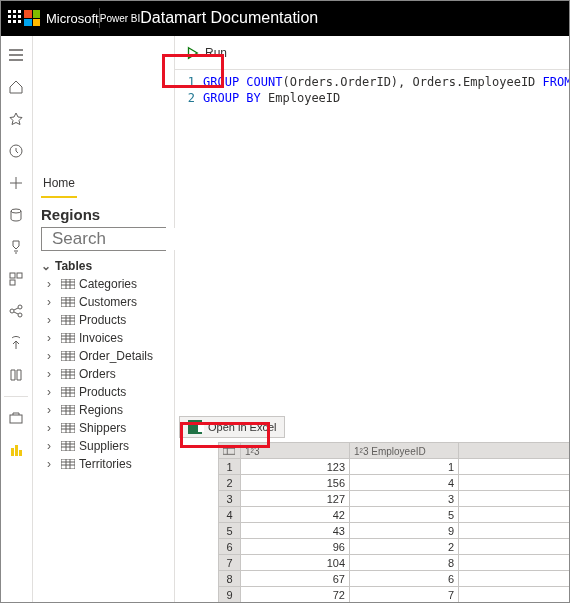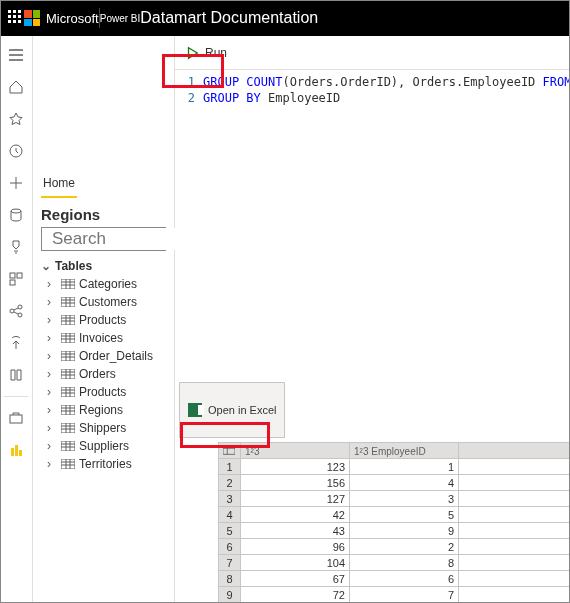--- a/index.html
+++ b/index.html
@@ -51,21 +51,21 @@
   
   .editor { flex:1; display:flex; flex-direction:column; position:relative; }
   .ed-toolbar { height:34px; border-bottom:1px solid #e1dfdd; display:flex; align-items:center; padding-left:2px; }
   .sql { font-family: Consolas, monospace; font-size:12px; padding:4px 0 0 0; display:flex; }
   .gutter { width:28px; text-align:right; color:#237893; padding-right:8px; line-height:16px; }
   .code { flex:1; line-height:16px; white-space:pre; }
   .kw { color:#0000ff; }
   
   
   .results { position:absolute; bottom:0; left:0; right:0; }
-  .openex { display:inline-flex; align-items:center; gap:6px; background:#f3f2f1; border:1px solid #c8c6c4; padding:20px 8px; margin:0 0 4px 4px; cursor:pointer; font-size:11px; }
+  .openex { display:inline-flex; align-items:center; gap:6px; background:#f3f2f1; border:1px solid #c8c6c4; padding:3px 8px; margin:0 0 4px 4px; cursor:pointer; font-size:11px; }
   .exicon { width:14px; height:14px; background:#217346; display:inline-block; position:relative; }
   .exicon::after { content:""; position:absolute; right:-2px; top:2px; width:6px; height:10px; background:#fff; }
   table.grid { border-collapse:collapse; font-size:11px;margin-left:43px; }
   table.grid th, table.grid td { border:1px solid #c8c6c4; padding:1px 4px; height:16px; }
   table.grid th { background:#e1dfdd; font-weight:400; text-align:left; }
   table.grid td.rowhdr { background:#e1dfdd; text-align:center; width:22px; }
   table.grid td.num { text-align:right; width:109px; }
   .typemark { font-size:10px; color:#605e5c; }
   
   

